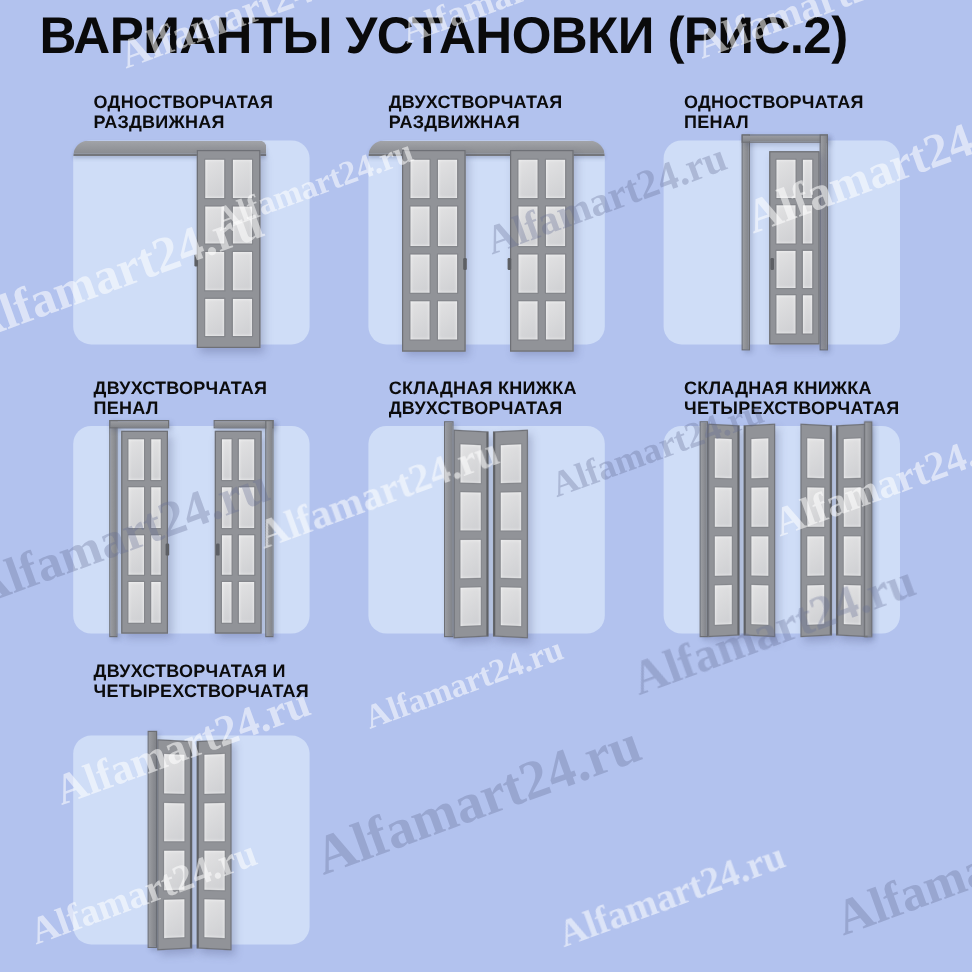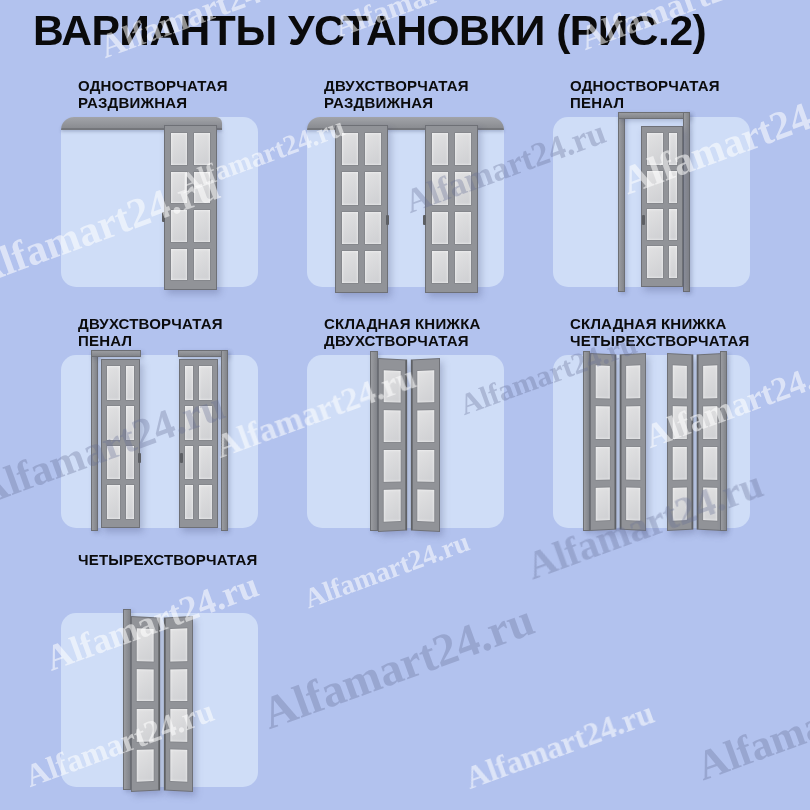--- a/index.html
+++ b/index.html
@@ -108,20 +108,21 @@
 </div>
 <div class="plabel" id="l5">
   <div>СКЛАДНАЯ КНИЖКА</div>
   <div>ДВУХСТВОРЧАТАЯ</div>
 </div>
 <div class="plabel" id="l6">
   <div>СКЛАДНАЯ КНИЖКА</div>
   <div>ЧЕТЫРЕХСТВОРЧАТАЯ</div>
 </div>
 <div class="plabel" id="l7">
+  <div>ДВУХСТВОРЧАТАЯ И</div>
   <div>ЧЕТЫРЕХСТВОРЧАТАЯ</div>
 </div>
 
 <div class="card" id="c1">
   <div class="art">
     <div class="rail r-left" style="left:0;top:0;width:161px;"></div>
     <div class="door g2x4" style="left:103px;top:8px;width:53px;height:165px;">
         <div class="pane"></div>
         <div class="pane"></div>
         <div class="pane"></div>

